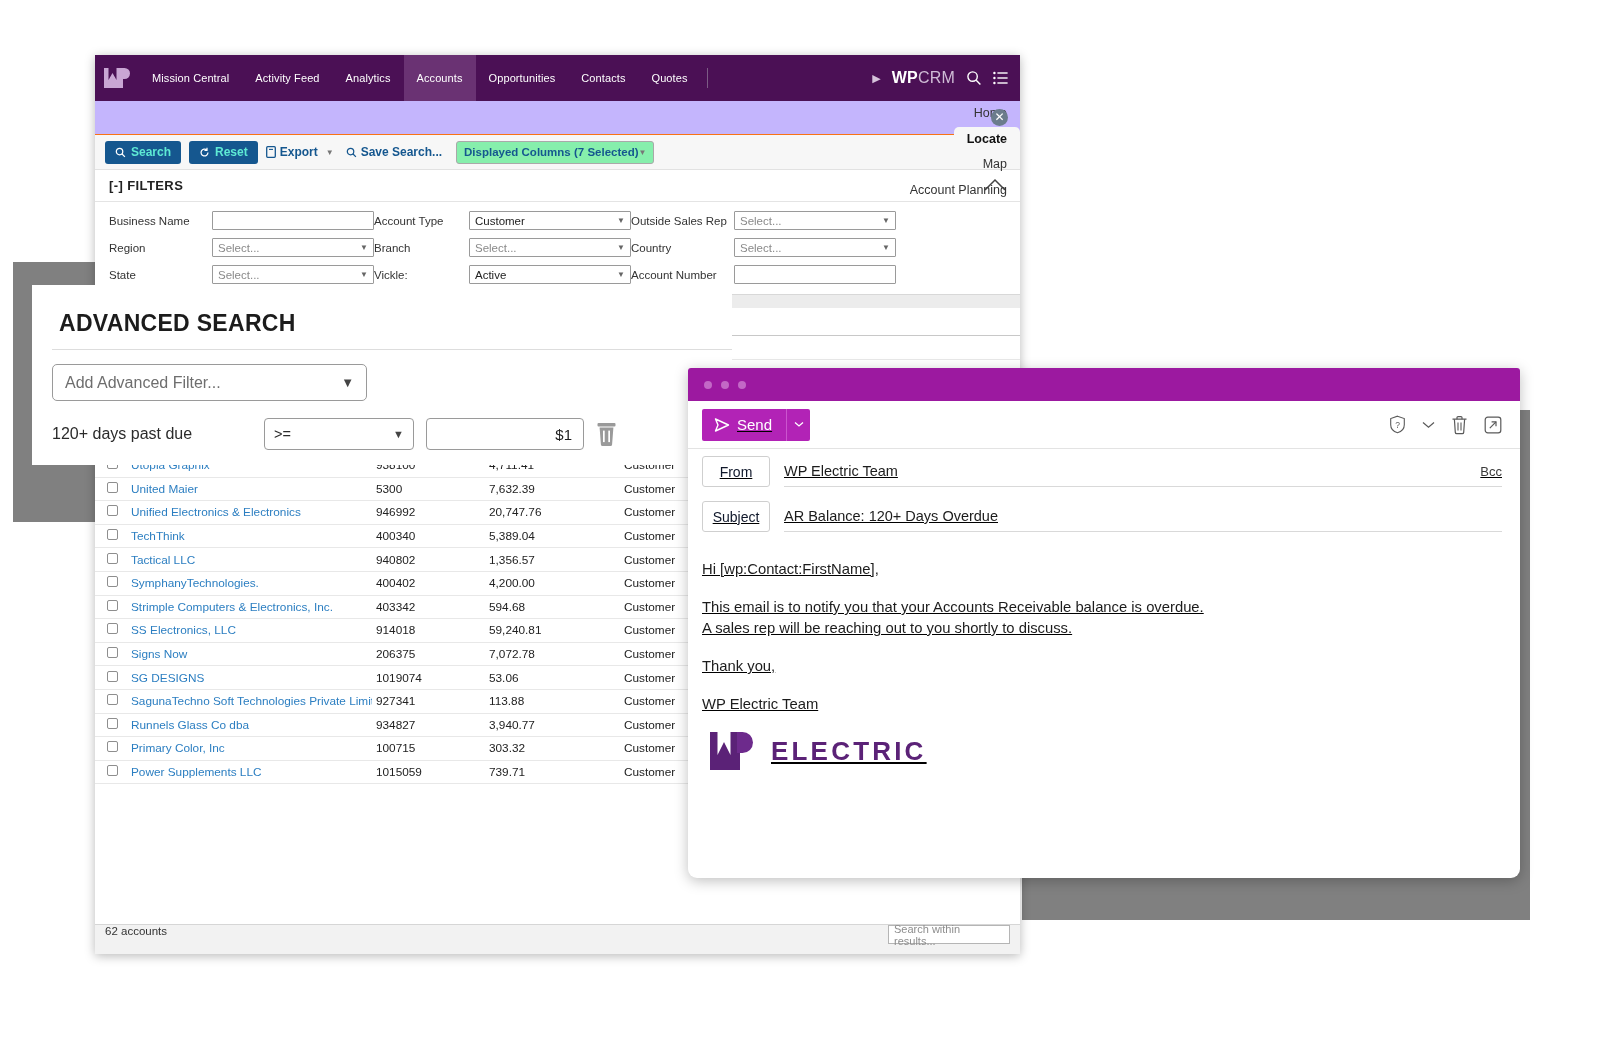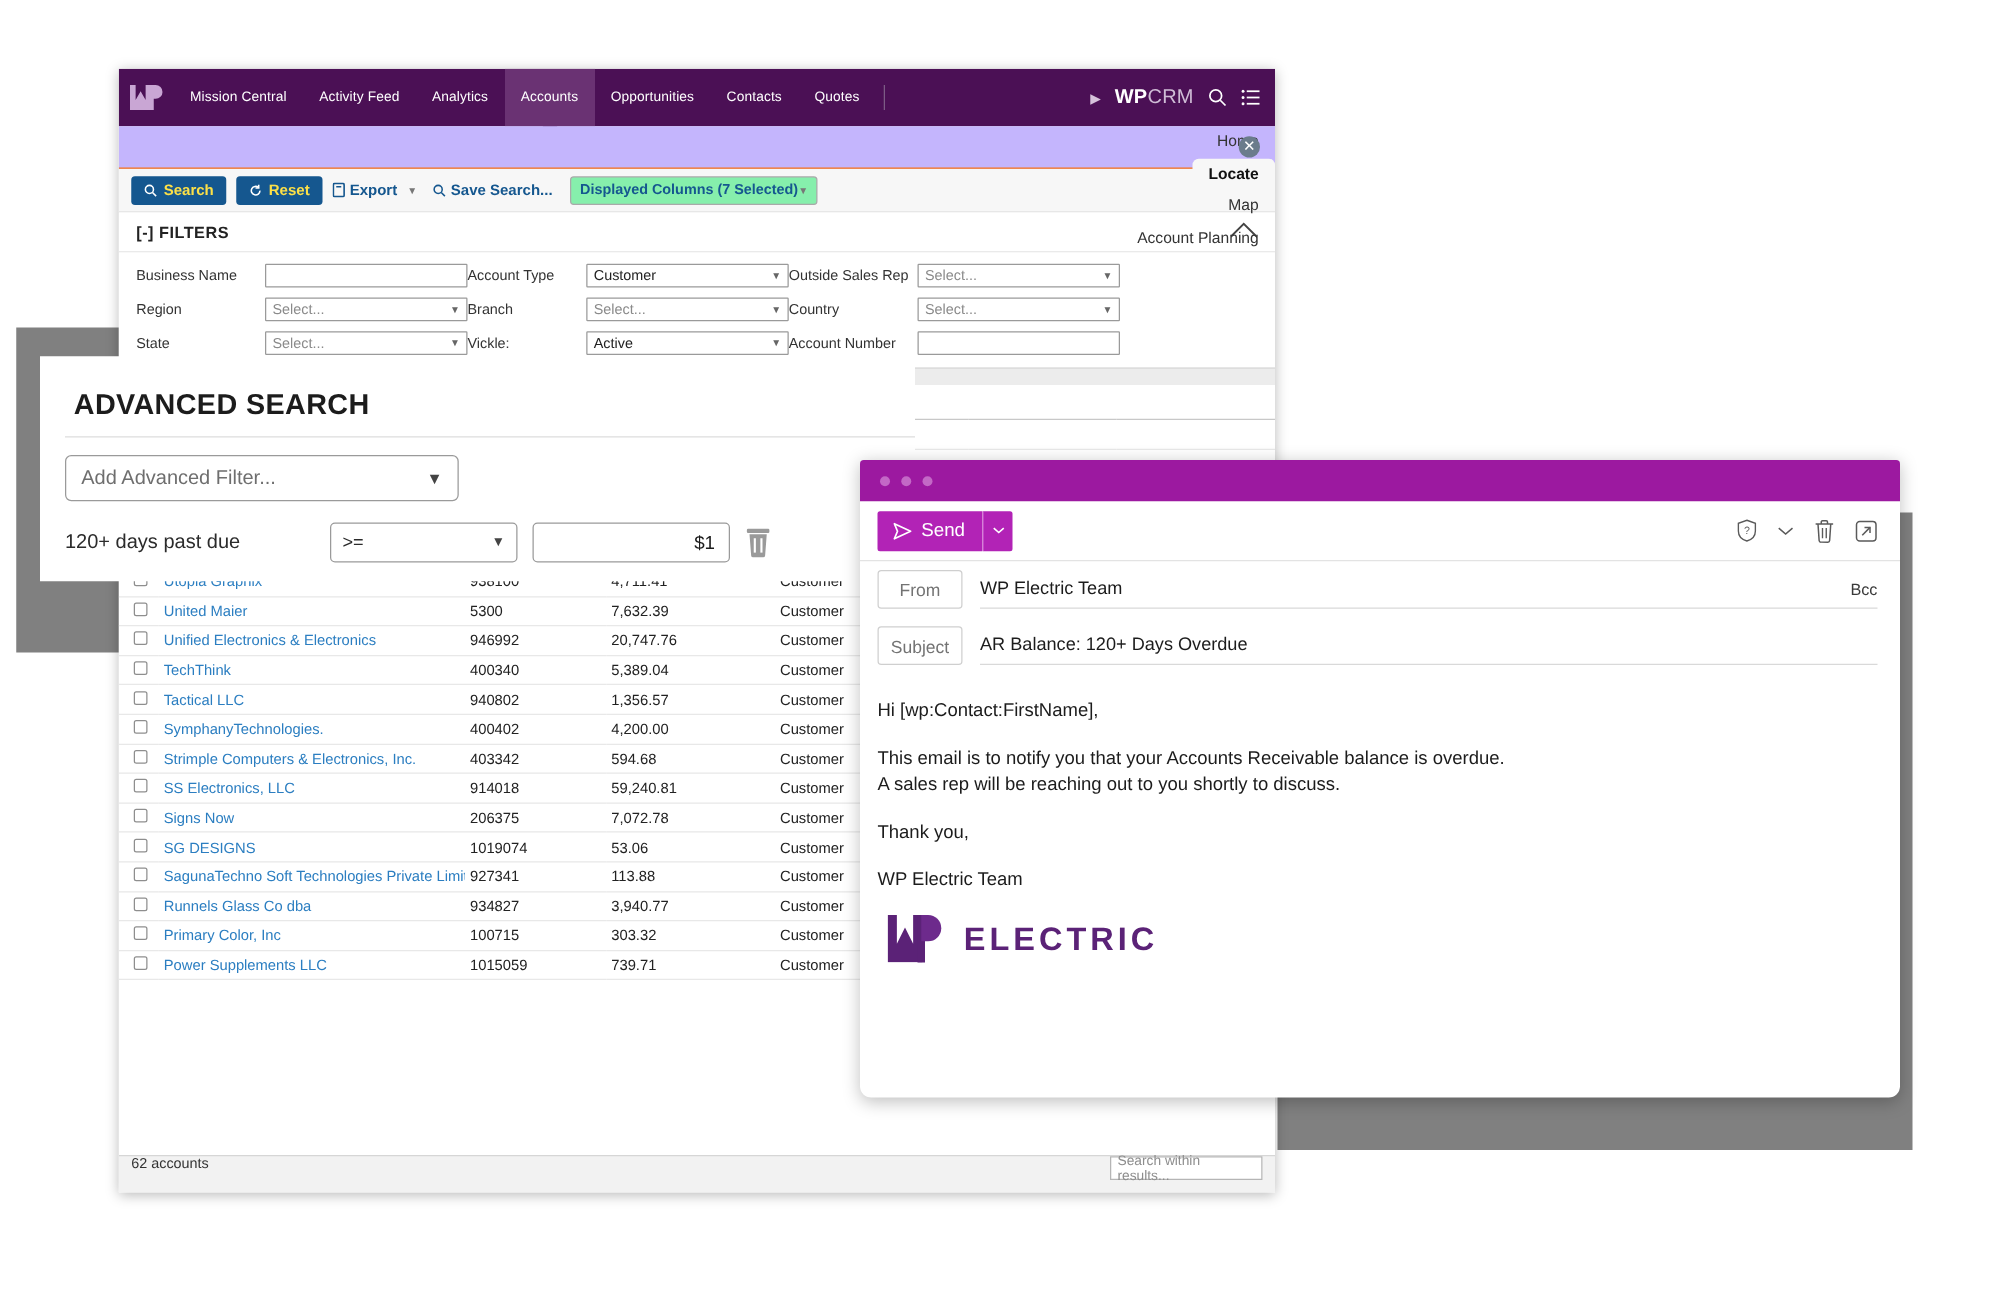--- a/index.html
+++ b/index.html
@@ -84,21 +84,21 @@
     background:#6b7c8c; color:#fff; font-size:12px; line-height:17px; text-align:center;
     cursor:pointer; font-family:"Liberation Sans", sans-serif;
   }
 
   
   #crm-toolbar {
     height:35px; background:#f7f7f7; display:flex; align-items:center;
     padding:0 10px; gap:8px; border-bottom:1px solid #e2e2e2;
   }
   .btn-blue {
-    background:#15578f; color:#fde047; font-size:12px; font-weight:bold;
+    background:#15578f; color:#5eead4; font-size:12px; font-weight:bold;
     border:none; border-radius:3px; height:23px; padding:0 10px;
     display:flex; align-items:center; gap:5px; cursor:pointer;
   }
   .tool-link {
     color:#15578f; font-size:12px; font-weight:bold; display:flex;
     align-items:center; gap:4px; cursor:pointer;
   }
   .caret-sm { font-size:8px; color:#777; }
   .select-disp {
     height:23px; border:1px solid #a9a9a9; border-radius:3px; background:#86efac;
@@ -200,21 +200,21 @@
     display:flex; align-items:center; justify-content:flex-end; padding:0 11px;
     font-size:15px; color:#1c1c1c;
   }
   #adv-del { cursor:pointer; display:flex; align-items:center; }
 
   
   #email-window {
     position:absolute; left:688px; top:368px; width:832px; height:510px;
     background:#ffffff; border-radius:3px 3px 9px 9px;
     box-shadow:0 3px 14px rgba(0,0,0,.25);
-    z-index:8; overflow:hidden;
+    z-index:8; overflow:hidden;text-decoration:underline;
   }
   #email-titlebar {
     height:33px; background:#9c19a0; display:flex; align-items:center; padding-left:16px; gap:9px;
   }
   .tl-dot { width:8px; height:8px; border-radius:50%; background:#c368c6; }
   #email-actionbar {
     height:48px; display:flex; align-items:center; padding:0 18px 0 14px;
     border-bottom:1px solid #e3e3e3;
   }
   #send-group { display:flex; align-items:stretch; height:32px; }
@@ -228,21 +228,21 @@
     color:#fff; font-size:10px; cursor:pointer; border-left:1px solid #cb55ce;
     border-radius:0 2px 2px 0;
   }
   #email-actions-right { margin-left:auto; display:flex; align-items:center; gap:16px; }
   .ea-icon { cursor:pointer; display:flex; align-items:center; color:#5a5a5a; }
 
   .email-field-row { display:flex; align-items:center; padding:0 18px 0 14px; height:45px; }
   .field-chip {
     width:68px; height:31px; border:1px solid #cfcfcf; border-radius:3px; background:#fff;
     display:flex; align-items:center; justify-content:center;
-    font-size:14px; color:#737373; cursor:pointer; flex:none;
+    font-size:14px; color:#0f172a; cursor:pointer; flex:none;
   }
   .field-value {
     flex:1; margin-left:14px; height:31px; display:flex; align-items:center;
     border-bottom:1px solid #d9d9d9; font-size:14.5px; color:#1c1c1c;
   }
   .bcc-label { font-size:13px; color:#3a3a3a; margin-left:10px; cursor:pointer; }
 
   #email-body { padding:20px 18px 0 14px; font-size:14.8px; color:#1c1c1c; line-height:1.42; }
   #email-body p { margin:0 0 17px; }
   #email-sig { margin-top:10px; display:flex; align-items:center; gap:18px; padding-left:8px; }

